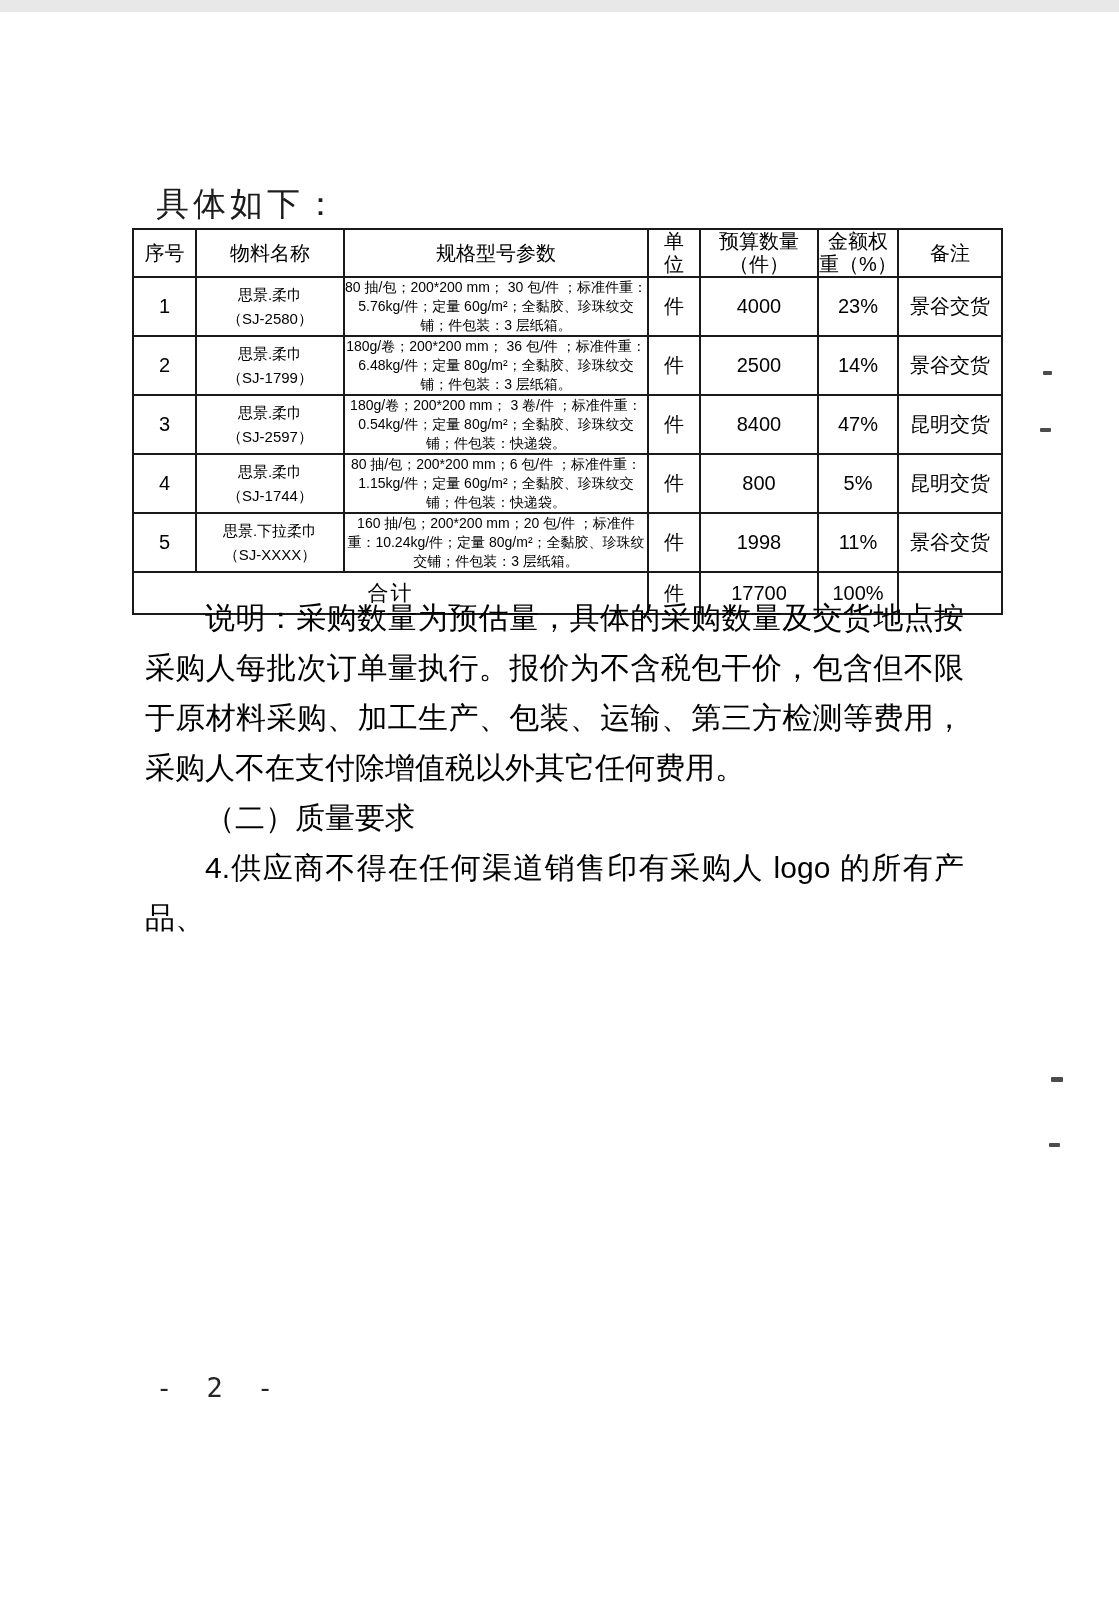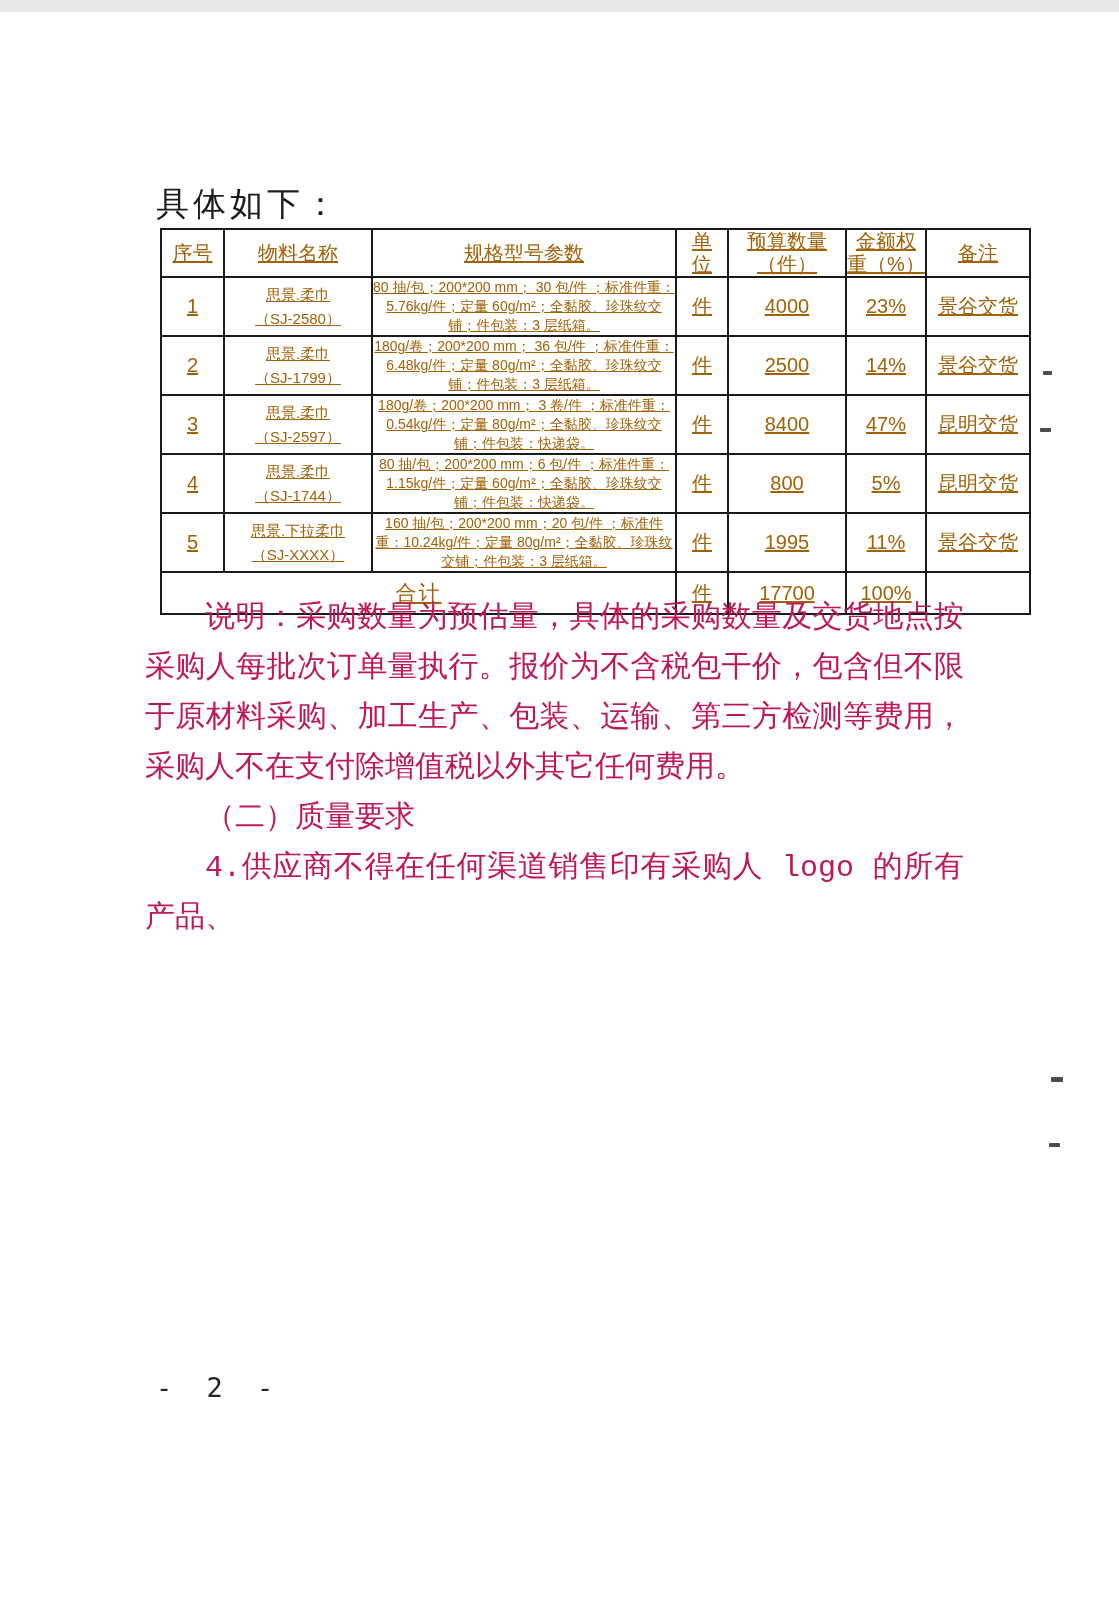--- a/index.html
+++ b/index.html
@@ -22,27 +22,26 @@
     font-size: 33px;
     letter-spacing: 4px;
     font-family: "Liberation Serif", serif;
     color: #1c1c1c;
     white-space: nowrap;
   }
 
   
   table.materials {
     position: absolute;
-    left: 160px;
+    left: 132px;
     top: 216px;
     width: 869px;
     border-collapse: collapse;
     table-layout: fixed;
-    color: #a16207;
-    text-decoration: underline;
+    color: #000000;
   }
   table.materials th,
   table.materials td {
     border: 2px solid #1a1a1a;
     padding: 0;
     vertical-align: middle;
     text-align: center;
     overflow: hidden;
   }
   table.materials thead tr { height: 42px; }
@@ -66,25 +65,25 @@
   }
   td.cell-unit, td.cell-qty, td.cell-weight, td.cell-remark { font-size: 20px; }
   td.cell-total-label { font-size: 21px; letter-spacing: 2px; }
 
   
   .bodytext {
     position: absolute;
     left: 145px;
     top: 581px;
     width: 819px;
-    font-family: Liberation Mono, monospace;
+    font-family: Liberation Sans, sans-serif;
     font-size: 30px;
     line-height: 50px;
     text-align: justify;
-    color: #be185d;
+    color: #000000;
   }
   .bodytext p { margin: 0; text-indent: 2em; }
 
   
   .page-number {
     position: absolute;
     left: 156px;
     top: 1360px;
     font-size: 27px;
     letter-spacing: 9px;
@@ -181,21 +180,21 @@
         <td class="cell-remark">昆明交货</td>
       </tr>
       <tr class="item-row">
         <td class="cell-no">5</td>
         <td class="cell-name">
           <div>思景.下拉柔巾</div>
           <div class="code">（SJ-XXXX）</div>
         </td>
         <td class="cell-spec">160 抽/包；200*200 mm；20 包/件 ；标准件重：10.24kg/件；定量 80g/m²；全黏胶、珍珠纹交铺；件包装：3 层纸箱。</td>
         <td class="cell-unit">件</td>
-        <td class="cell-qty">1995</td>
+        <td class="cell-qty">1998</td>
         <td class="cell-weight">11%</td>
         <td class="cell-remark">景谷交货</td>
       </tr>
       <tr class="total-row">
         <td class="cell-total-label" colspan="3">合计</td>
         <td class="cell-unit">件</td>
         <td class="cell-qty">17700</td>
         <td class="cell-weight">100%</td>
         <td class="cell-remark"></td>
       </tr>

